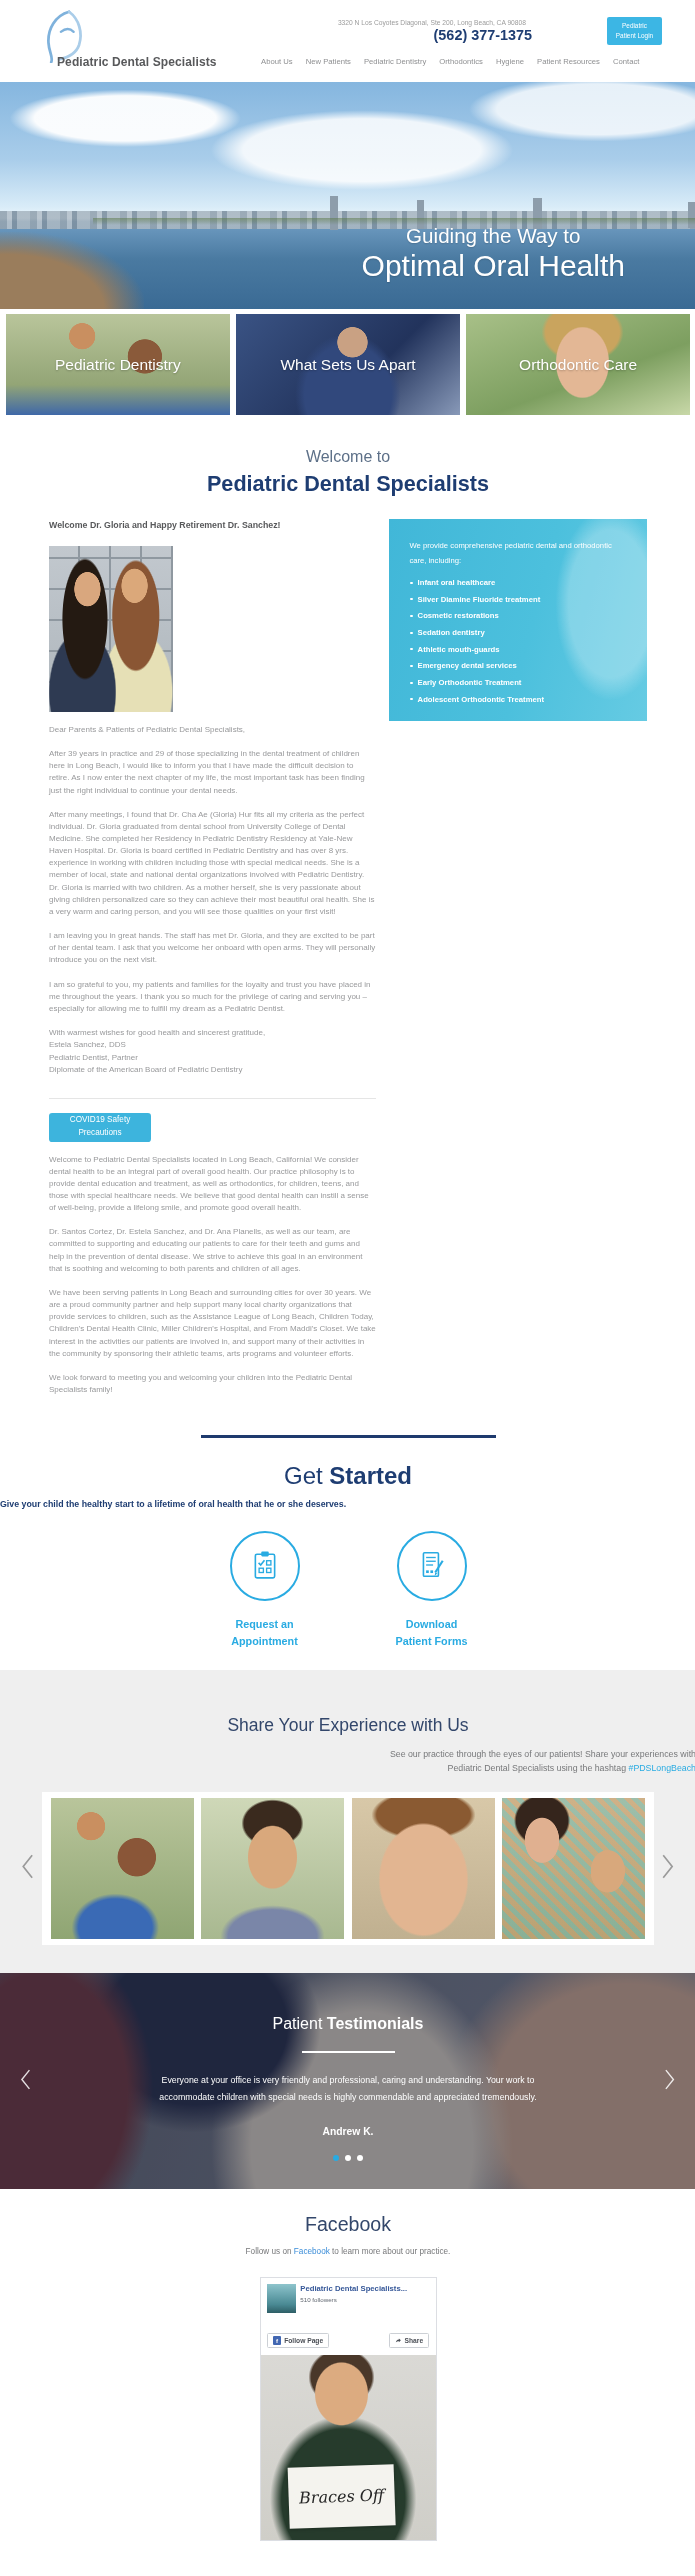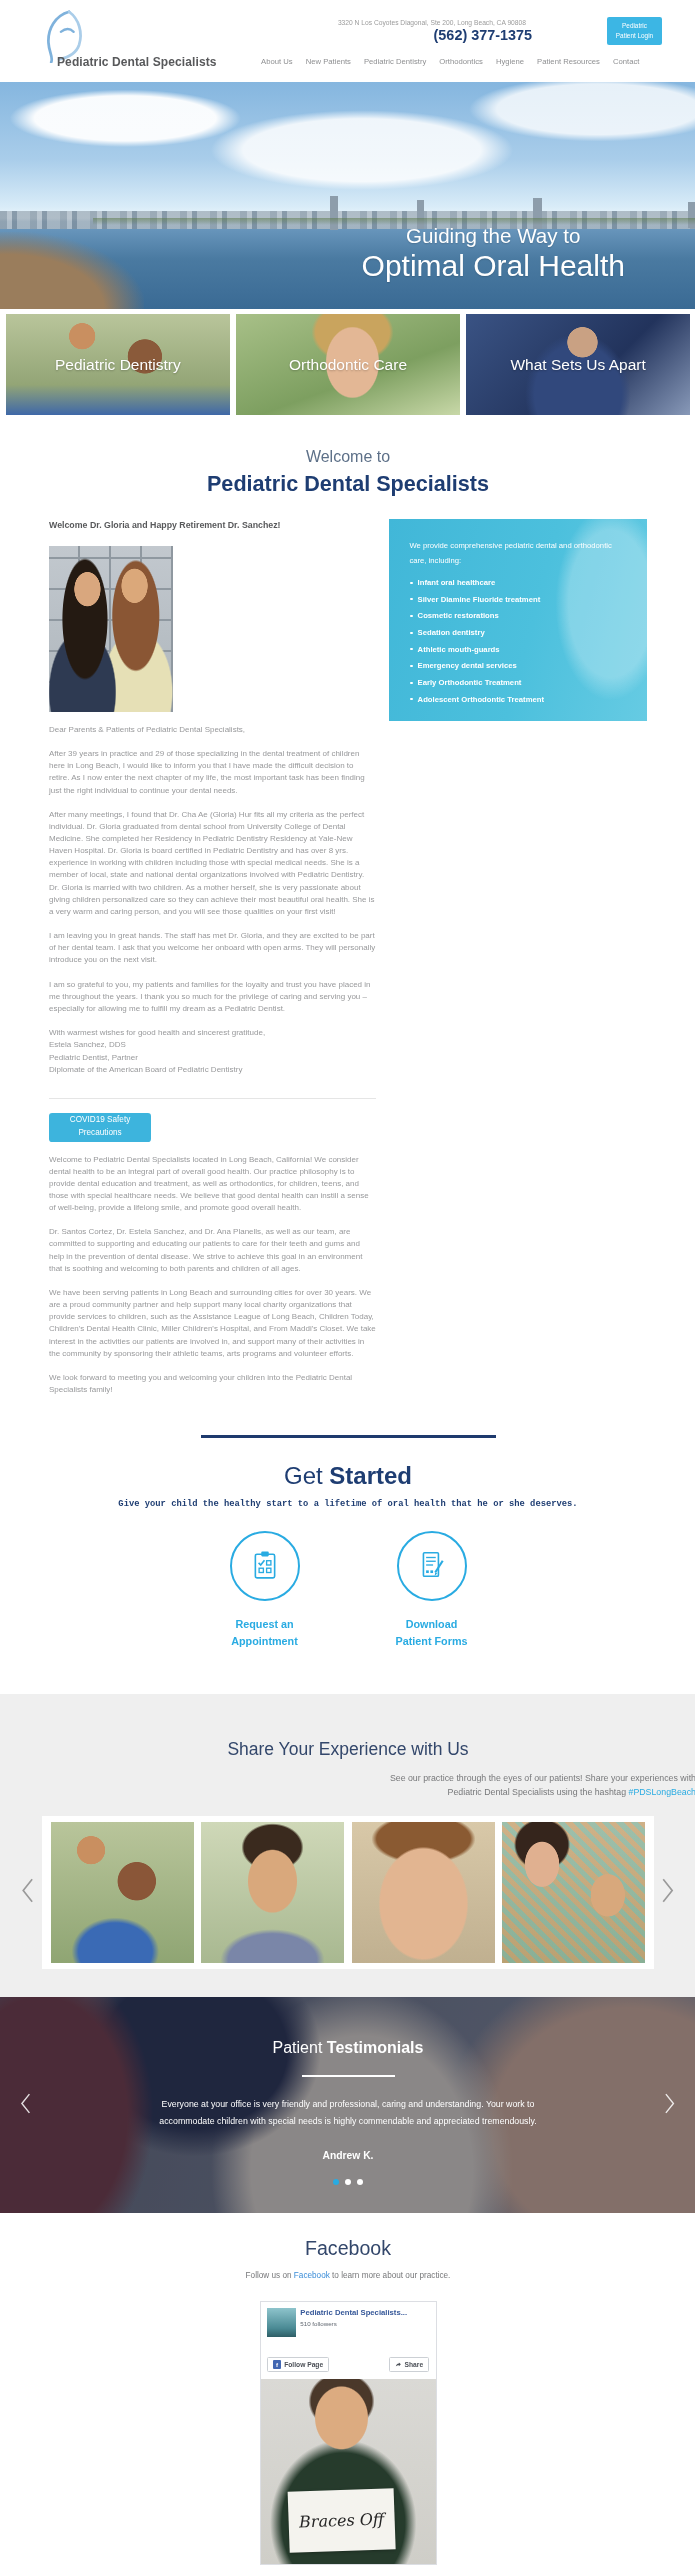--- a/index.html
+++ b/index.html
@@ -59,22 +59,22 @@
   .teal-box li{font-size:7.7px;font-weight:700;margin-top:7.7px;padding-left:8.2px;position:relative;}
   .teal-box li::before{content:"";position:absolute;left:1px;top:3.6px;width:2.1px;height:2.1px;border-radius:50%;background:#fff;}
   .para{font-size:8px;line-height:1.52;color:#98999b;margin:12px 0 0;}
   .sig{margin-top:12px;font-size:8px;line-height:1.55;color:#98999b;}
   .hr{border:none;border-top:0.5px solid #e5e5e5;margin:21.6px 0 0;}
   .covid-btn{margin-top:13.4px;width:102px;min-height:29px;background:#3db4dd;color:#fff;border:none;border-radius:3.1px;font-size:8.2px;line-height:1.55;font-family:inherit;cursor:pointer;}
   
   .gs-divider{width:295px;height:2.6px;background:#1e3a6d;margin:39px auto 0;}
   .gs-title{margin-top:24px;text-align:center;font-size:24px;color:#1e3d72;}
   .gs-title .lt{font-weight:300;} .gs-title .bd{font-weight:700;}
-  .gs-sub{margin-top:9.3px;text-align:center;font-size:8.8px;font-weight:700;color:#1e3d72;font-family:Liberation Mono, monospace;}
-  .actions{display:flex;justify-content:center;gap:69px;margin-top:21.6px;padding-bottom:44px;}
+  .gs-sub{margin-top:9.3px;font-size:8.8px;font-weight:700;color:#1e3d72;}
+  .actions{display:flex;justify-content:center;gap:69px;margin-top:21.6px;padding-bottom:20px;}
   .action{width:98px;text-align:center;cursor:pointer;}
   .circle{width:66px;height:66px;border:2.1px solid #29ABE2;border-radius:50%;margin:0 auto;display:flex;align-items:center;justify-content:center;background:#fff;}
   .action-label{margin-top:15.5px;font-size:10.8px;font-weight:700;color:#29ABE2;line-height:1.55;}
   
   .gray{background:#efefef;padding:45px 0 28px;position:relative;}
   .share-title{text-align:center;font-size:17.5px;font-weight:300;color:#33476b;}
   .share-sub{text-align:right;font-size:8.8px;color:#77787a;margin-top:12.4px;line-height:1.55;}
   .hashtag{color:#29ABE2;}
   .carousel-wrap{position:relative;margin:16.5px 42px 0;background:#fff;padding:6.2px 8.8px;}
   .carousel{display:flex;gap:7.2px;}
@@ -162,25 +162,25 @@
   <div class="hero-text">
     <div class="ht1">Guiding the Way to</div>
     <div class="ht2">Optimal Oral Health</div>
   </div>
 </div>
 
 <div class="cards">
   <div class="card cimg1">
     <div class="card-label">Pediatric Dentistry</div>
   </div>
+  <div class="card cimg2">
+    <div class="card-label">What Sets Us Apart</div>
+  </div>
   <div class="card cimg3">
     <div class="card-label">Orthodontic Care</div>
-  </div>
-  <div class="card cimg2">
-    <div class="card-label">What Sets Us Apart</div>
   </div>
 </div>
 
 <div class="welcome">
   <div class="eyebrow">Welcome to</div>
   <div class="wtitle">Pediatric Dental Specialists</div>
 </div>
 
 <div class="content">
   <div class="teal-box">

